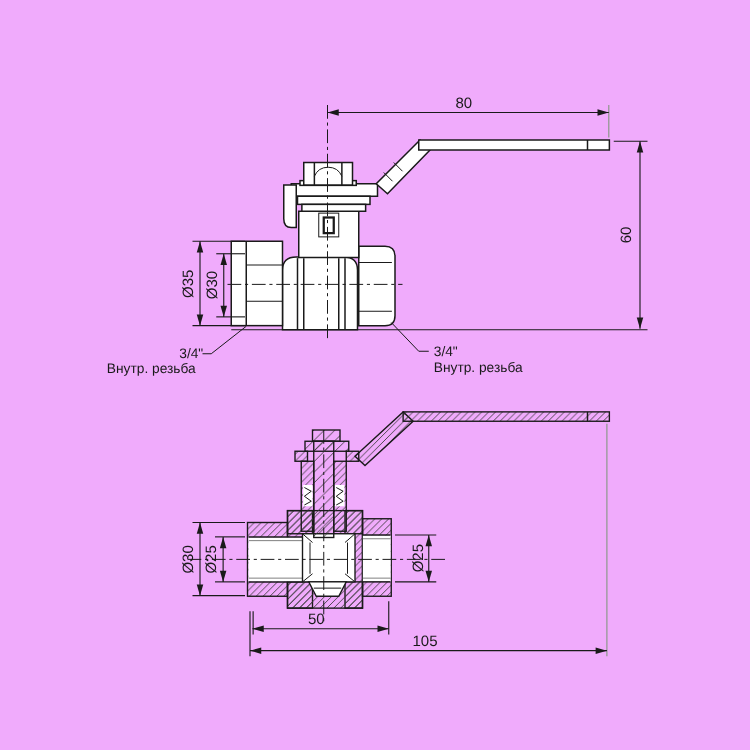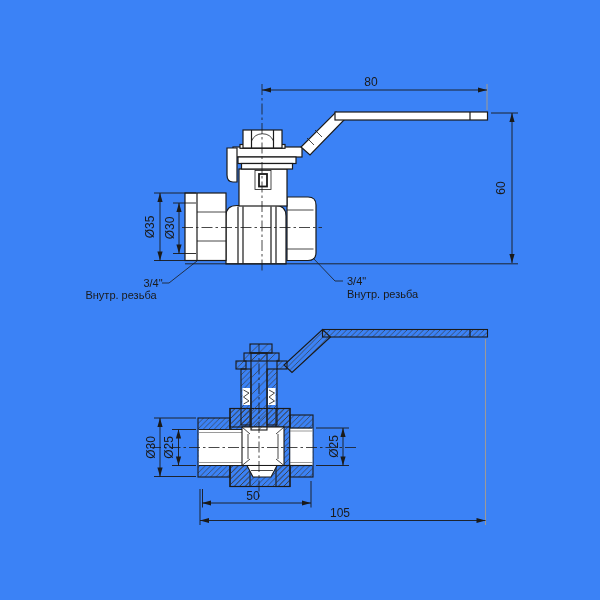--- a/index.html
+++ b/index.html
@@ -1,16 +1,16 @@
 <!DOCTYPE html>
 <html><head>
 <meta charset="utf-8">
 <style>
   html,body{margin:0;padding:0;background:#ffffff;}
-  .stage{width:600px;height:600px;position:relative;background:#3b82f6;overflow:hidden;}
+  .stage{width:600px;height:600px;position:relative;background:#f0abfc;overflow:hidden;}
   .ol   { fill:#ffffff; stroke:#1a1a1a; stroke-width:1.2; }
   .ln   { stroke:#1a1a1a; stroke-width:1.2; fill:none; }
   .thin { stroke:#1a1a1a; stroke-width:0.8; fill:none; }
   .vthin{ stroke:#555555; stroke-width:0.6; fill:none; }
   .cl   { stroke:#1a1a1a; stroke-width:0.8; fill:none; stroke-dasharray:11 3 2.5 3; }
   .dim  { stroke:#1a1a1a; stroke-width:0.9; fill:none; }
   .arr  { fill:#1a1a1a; stroke:none; }
   .gray { stroke:#9a9a9a; stroke-width:1.1; fill:none; }
   .wht  { fill:#ffffff; stroke:none; }
   .txt  { font-family:"Liberation Sans", sans-serif; font-size:12px; fill:#1a1a1a; }

